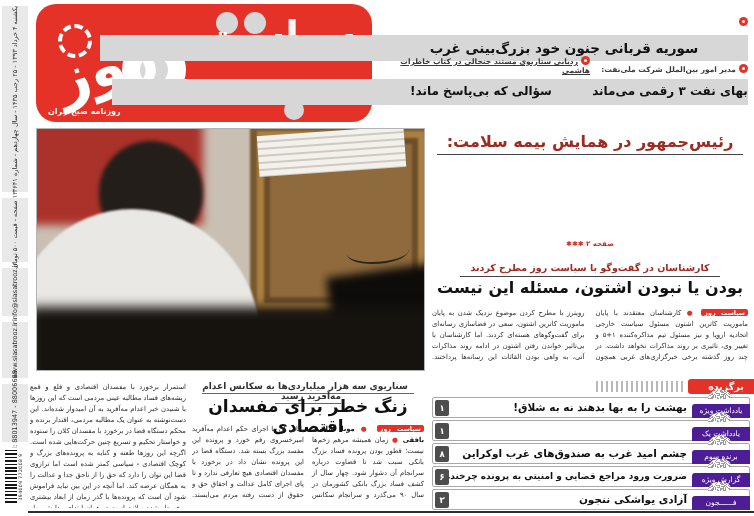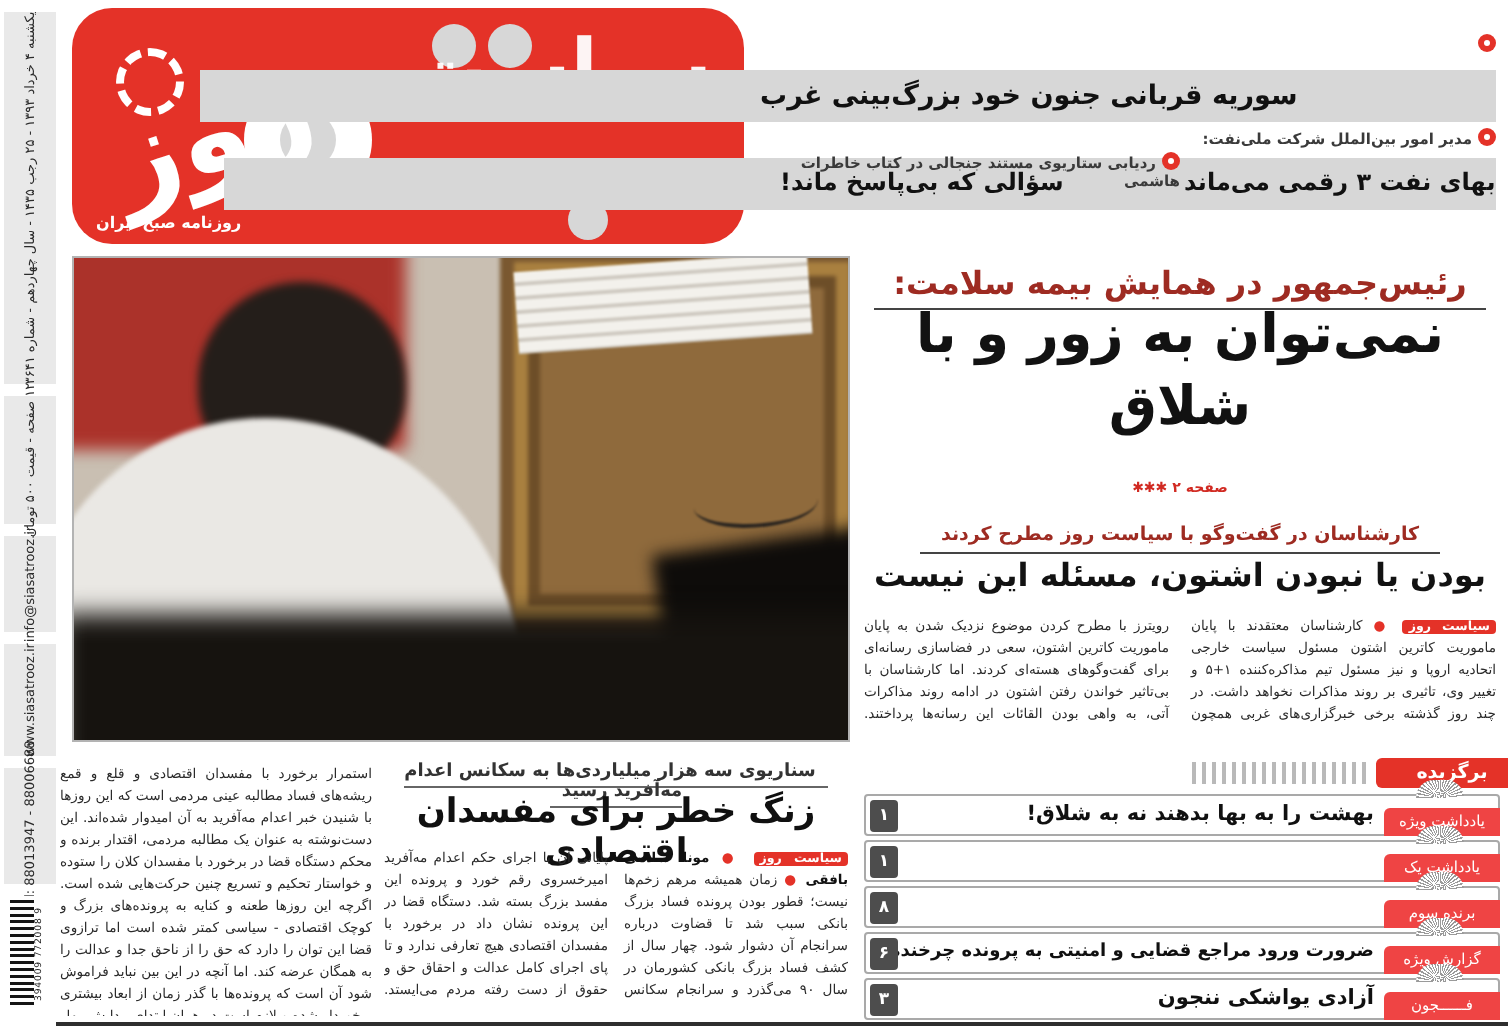--- a/index.html
+++ b/index.html
@@ -40,21 +40,21 @@
     right:16px; top:8px; opacity:.95; letter-spacing:1px; }
   .logo-tagline { position:absolute; z-index:4; left:12px; bottom:6px; color:#fff;
     font-size:8px; font-weight:bold; }
 
   
   .kicker-sm { position:absolute; z-index:4; font-size:7.5px; font-weight:bold; color:#3a3a3a; text-align:right; }
   .bullet { display:inline-block; width:9px; height:9px; border-radius:50%;
     background:#e43228; vertical-align:-1px; margin-left:3px; position:relative; }
   .bullet::after { content:""; position:absolute; left:3px; top:3px; width:3px; height:3px;
     border-radius:50%; background:#fff; }
-  .teaser-title { position:absolute; z-index:4; font-weight:bold; color:#111; text-align:left; }
+  .teaser-title { position:absolute; z-index:4; font-weight:bold; color:#111; text-align:center; }
 
   
   .photo { position:absolute; left:36px; top:128px; width:389px; height:243px;
     background:#c9bfb2; border:1px solid #b3b3b3; overflow:hidden; }
   .photo > div { position:absolute; }
   .ph-red { left:-3%; top:-4%; width:46%; height:44%; background:#ab322a; filter:blur(4px); }
   .ph-door { left:55%; top:-2%; width:47%; height:80%; background:#8f6a3c;
     box-shadow:inset 0 0 0 7px #7a5830, inset 0 0 0 14px #a9803f, inset 0 0 0 20px #6d4e28; filter:blur(1px); }
   .ph-papers { left:57%; top:1%; width:38%; height:17%; transform:rotate(-4deg);
     background:repeating-linear-gradient(180deg,#f3f1ec 0 5px,#cfcac1 5px 7px); filter:blur(.6px); }
@@ -87,21 +87,21 @@
     background:#e43228; color:#fff; font-size:9.5px; font-weight:bold; text-align:center;
     line-height:15px; border-radius:3px; z-index:4; }
   .hl-stripes { position:absolute; left:596px; top:381px; width:88px; height:11px;
     background:repeating-linear-gradient(90deg,#b9b9b9 0 2px,#ffffff 2px 5px); z-index:4; }
   .hl-row { position:absolute; left:432px; width:318px; height:21px; background:#fff;
     border:1px solid #a9a9a9; border-radius:2px; z-index:4; }
   .hl-title { display:block; padding:0 62px 0 22px; line-height:19px; font-weight:bold;
     font-size:10.5px; color:#101010; text-align:right; white-space:nowrap; overflow:hidden; }
   .hl-title.small { font-size:9px; }
   .hl-tab { position:absolute; right:-1px; bottom:-1px; width:58px; height:14px;
-    background:#ef4444; color:#fff; font-size:7.5px; line-height:14px; text-align:center;
+    background:#4c1d95; color:#fff; font-size:7.5px; line-height:14px; text-align:center;
     border-radius:3px 0 0 0; }
   .hl-fan { position:absolute; right:17px; top:-8px; width:24px; height:9px;
     border-radius:12px 12px 0 0;
     background:repeating-conic-gradient(from -90deg at 50% 100%, #9a9a9a 0 4deg, #ffffff 4deg 9deg); }
   .hl-page { position:absolute; left:2px; top:2px; width:14px; height:16px; background:#4d4d4d;
     color:#fff; font-size:8.5px; font-weight:bold; text-align:center; line-height:16px; border-radius:2px; }
 
   .bottom-rule { position:absolute; left:28px; top:511px; width:726px; height:2px; background:#2e2e2e; }
 </style>
 </head>
@@ -146,41 +146,40 @@
 <div class="kicker-sm" style="left:420px;top:17px;width:328px;">
   <span class="bullet"></span>
 </div>
 <div class="teaser-title" style="left:380px;top:40px;width:368px;font-size:13.5px;">سوریه قربانی جنون خود بزرگ‌بینی غرب</div>
 
 <div class="kicker-sm" style="left:596px;top:64px;width:152px;">
   <span class="bullet"></span><span>مدیر امور بین‌الملل شرکت ملی‌نفت:</span>
 </div>
 <div class="teaser-title" style="left:592px;top:84px;width:156px;font-size:12px;">بهای نفت ۳ رقمی می‌ماند</div>
 
-<div class="kicker-sm" style="left:388px;top:76px;width:202px;">
+<div class="kicker-sm" style="left:388px;top:56px;width:202px;text-decoration:underline;">
   <span class="bullet"></span><span>ردیابی ستاریوی مستند جنجالی در کتاب خاطرات هاشمی</span>
 </div>
 <div class="teaser-title" style="left:390px;top:84px;width:182px;font-size:12px;">سؤالی که بی‌پاسخ ماند!</div>
 
 <div class="photo">
   <div class="ph-red"></div>
   <div class="ph-door"></div>
   <div class="ph-papers"></div>
   <div class="ph-hair"></div>
   <div class="ph-shirt"></div>
   <div class="ph-wire"></div>
   <div class="ph-darkrt"></div>
   <div class="ph-darkbtm"></div>
 </div>
 
 <div class="story-kicker" style="top:132px;font-size:16px;">
   <span>رئیس‌جمهور در همایش بیمه سلامت:</span>
 </div>
 <div class="lead-headline" style="top:150px;font-size:27px;line-height:1.32;">
-  <div>نمی‌توان به زور و با شلاق</div>
 </div>
 <div class="abs page-ref" style="left:432px;top:240px;width:316px;text-align:center;font-size:7px;z-index:4;">صفحه ۲ ✱✱✱</div>
 
 <div class="story-kicker" style="top:262px;font-size:9.5px;">
   <span>کارشناسان در گفت‌وگو با سیاست روز مطرح کردند</span>
 </div>
 <div class="lead-headline" style="top:278px;font-size:16px;">بودن یا نبودن اشتون، مسئله این نیست</div>
 <div class="body-cols" style="left:432px;top:308px;width:316px;height:64px;">
   <span class="lead-tag">سیاست روز</span>
   <span class="red-dot">●</span>
@@ -198,20 +197,21 @@
   <span class="hl-tab">یادداشت ویژه</span>
   <span class="hl-page">۱</span>
 </div>
 <div class="hl-row" style="top:420px;">
   <div class="hl-fan"></div>
   <span class="hl-tab">یادداشت یک</span>
   <span class="hl-page">۱</span>
 </div>
 <div class="hl-row" style="top:443px;">
   <div class="hl-fan"></div>
+  <span class="hl-title">چشم امید غرب به صندوق‌های غرب اوکراین</span>
   <span class="hl-tab">برنده سوم</span>
   <span class="hl-page">۸</span>
 </div>
 <div class="hl-row" style="top:466px;">
   <div class="hl-fan"></div>
   <span class="hl-title small">ضرورت ورود مراجع قضایی و امنیتی به پرونده چرخنده</span>
   <span class="hl-tab">گزارش ویژه</span>
   <span class="hl-page">۶</span>
 </div>
 <div class="hl-row" style="top:489px;">

